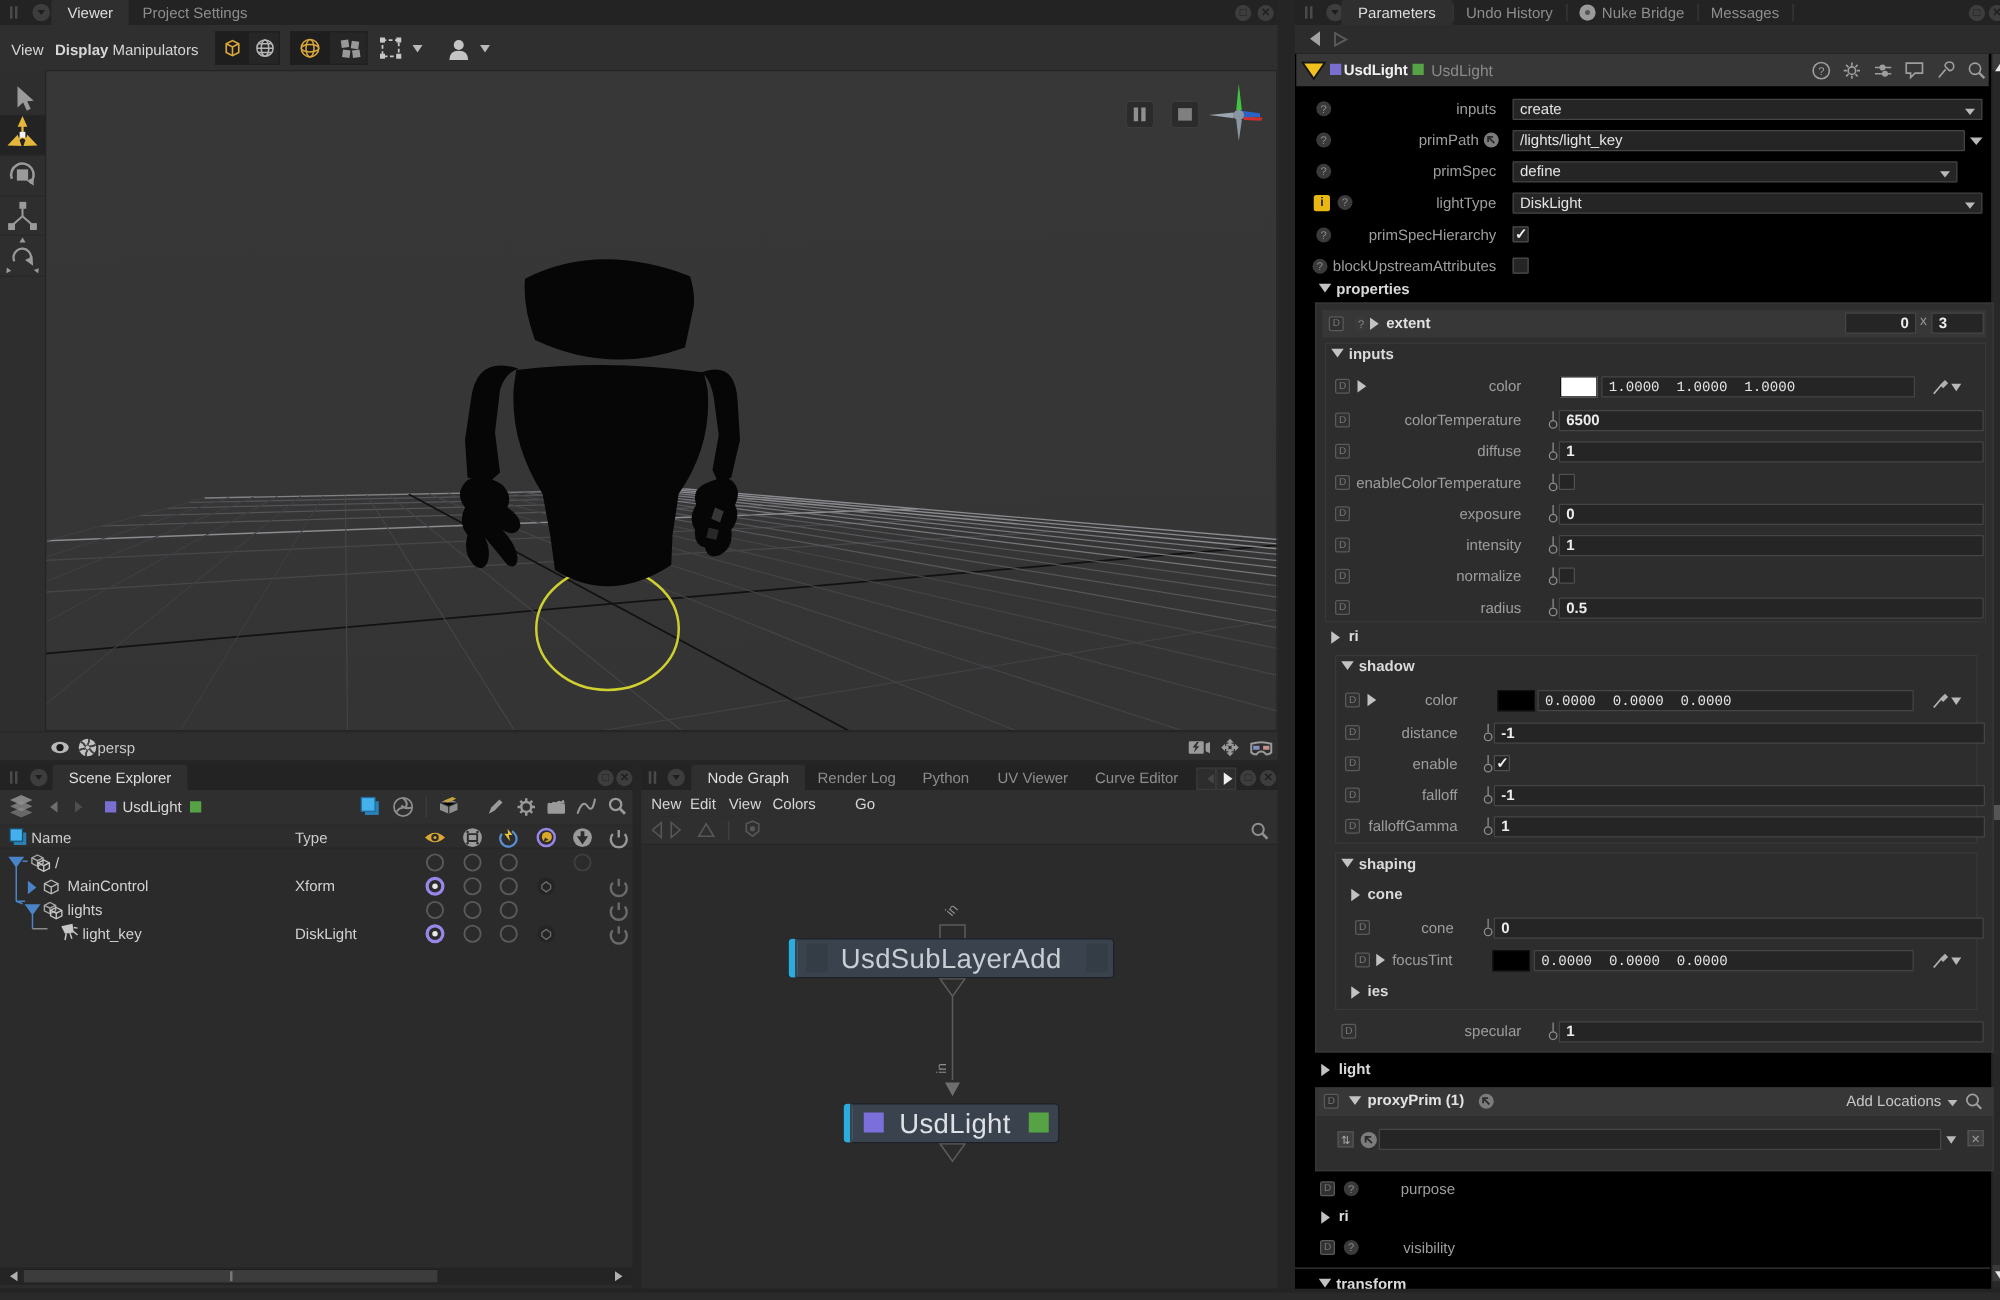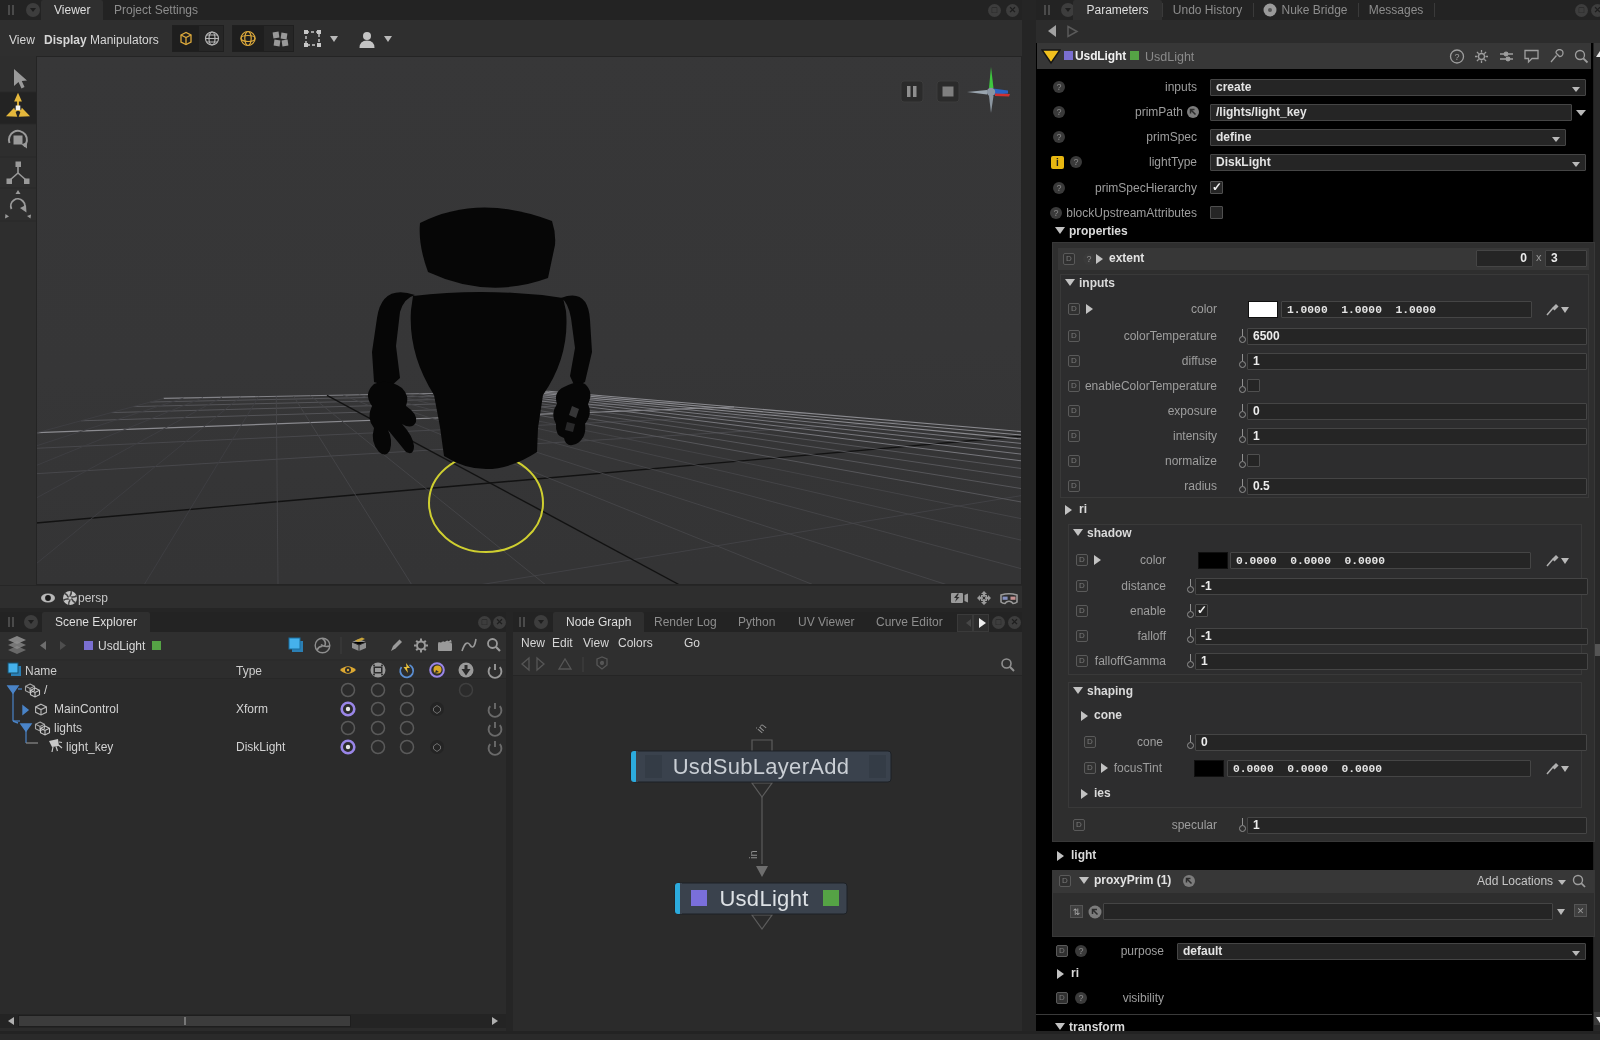--- a/index.html
+++ b/index.html
@@ -6,21 +6,21 @@
 .panel{position:absolute;background:#2e2e2e;}
 .tabbar{position:absolute;left:0;top:0;right:0;height:20px;background:#232323;}
 .tab{position:absolute;top:0;height:20px;line-height:20px;text-align:center;font-size:12px;color:#8d8d8d;padding:0 13px;white-space:nowrap;}
 .tab.on{background:#2f2f2f;color:#dedede;border-radius:2px 2px 0 0;}
 .grip{position:absolute;top:5px;width:6px;height:10px;border-left:2px solid #4a4a4a;border-right:2px solid #4a4a4a;}
 .dcirc{position:absolute;top:3px;width:14px;height:14px;border-radius:50%;background:#3d3d3d;}
 .dcirc:after{content:"";position:absolute;left:3.5px;top:5px;border:3.5px solid transparent;border-top:4.5px solid #1e1e1e;}
 .wcirc{position:absolute;width:13px;height:13px;border-radius:50%;background:#3d3d3d;color:#1e1e1e;text-align:center;line-height:13px;font-size:9px;font-weight:bold;}
 .mi{color:#d6d6d6;font-size:12px;}
 .lbl{position:absolute;color:#9e9e9e;font-size:12px;text-align:right;height:16px;line-height:16px;}
-.fld{position:absolute;background:#252525;border:1px solid #454545;border-radius:1px;height:17px;line-height:15px;font-size:12px;color:#e4e4e4;padding:0 5px;font-weight:bold;}
+.fld{position:absolute;background:#252525;border:1px solid #454545;border-radius:1px;height:17px;line-height:15px;font-size:12px;color:#e4e4e4;padding:0 5px;}
 .fldv{font-weight:bold;color:#ececec;}
 .drop:after{content:"";position:absolute;right:5px;top:7px;border:4px solid transparent;border-top:5px solid #b9b9b9;}
 .cb{position:absolute;width:13px;height:13px;background:#252525;border:1px solid #4f4f4f;border-radius:1px;}
 .cb.chk:after{content:"\2713";position:absolute;left:1px;top:-2px;color:#f0f0f0;font-size:12px;font-weight:bold;}
 .qm{position:absolute;width:12px;height:12px;border-radius:50%;background:#3a3a3a;color:#8a8a8a;font-size:9px;line-height:12px;text-align:center;}
 .dbx{position:absolute;width:12px;height:12px;border:1px solid #5a5a5a;border-radius:2px;color:#7a7a7a;font-size:8px;line-height:10px;text-align:center;background:#303030;}
 .tri-r{position:absolute;width:0;height:0;border:5px solid transparent;border-left:7px solid #c2c2c2;}
 .tri-d{position:absolute;width:0;height:0;border:5px solid transparent;border-top:7px solid #c2c2c2;border-bottom:none;}
 .hdr{position:absolute;font-size:12px;font-weight:bold;color:#dadada;}
 .dongle{position:absolute;width:8px;height:14px;}
@@ -733,21 +733,20 @@
 <svg class="abs" style="left:52px;top:905px;" width="14" height="14">
       <circle cx="7" cy="7" r="6.5" fill="#7c7c7c"></circle>
       <path d="M9.5 9.5 L4.5 4.5 M4.5 9 v-4.5 h4.5" stroke="#2c2c2c" stroke-width="1.5" fill="none"></path>
     </svg>
 <div class="fld " style="left:67px;top:903px;width:450px;"></div>
 <div class="abs" style="left:521px;top:909px;border:4.5px solid transparent;border-top:6px solid #b9b9b9;"></div>
 <div class="abs" style="left:538px;top:904px;width:13px;height:13px;background:#3f3f3f;border:1px solid #555;color:#999;font-size:9px;text-align:center;line-height:12px;">✕</div>
 <div class="dbx" style="left:20px;top:945px;">D</div>
 <div class="qm" style="left:39px;top:945px;">?</div>
 <div class="lbl" style="left:-22px;top:943px;width:150px;">purpose</div>
-<div class="fld drop" style="left:141px;top:943px;width:409px;">default</div>
 <div class="tri-r" style="left:21px;top:969px;border-left-color:#c2c2c2;"></div>
 <div class="hdr" style="left:35px;top:966px;color:#dadada;">ri</div>
 <div class="dbx" style="left:20px;top:992px;">D</div>
 <div class="qm" style="left:39px;top:992px;">?</div>
 <div class="lbl" style="left:-22px;top:990px;width:150px;">visibility</div>
 <div class="abs" style="left:0px;top:1014px;width:556px;height:1px;background:#3a3a3a;"></div>
 <div class="tri-d" style="left:19px;top:1023px;border-top-color:#c2c2c2;"></div>
 <div class="hdr" style="left:33px;top:1020px;color:#dadada;">transform</div>
   </div>
 <div class="abs" style="left:0;top:1031px;width:1600px;height:9px;background:#232323;border-bottom:6px solid #2a2a2a;"></div>

